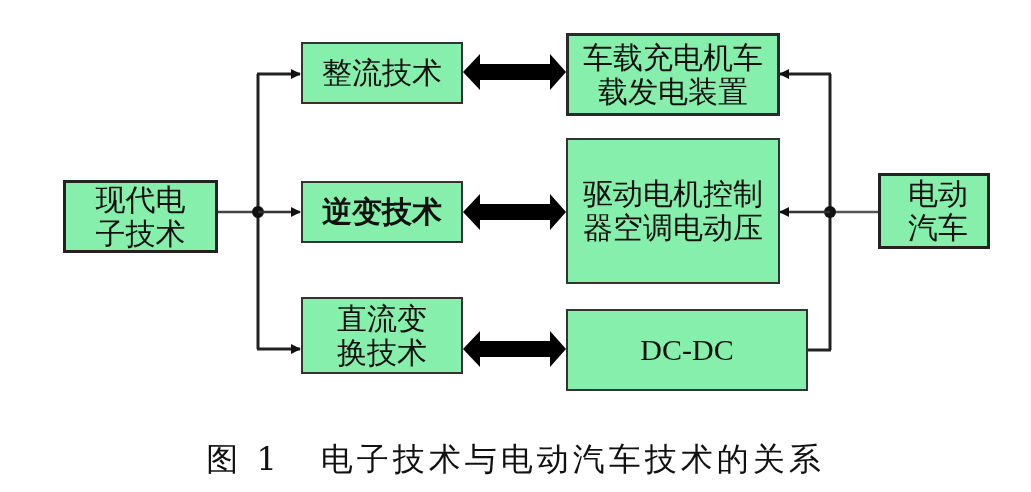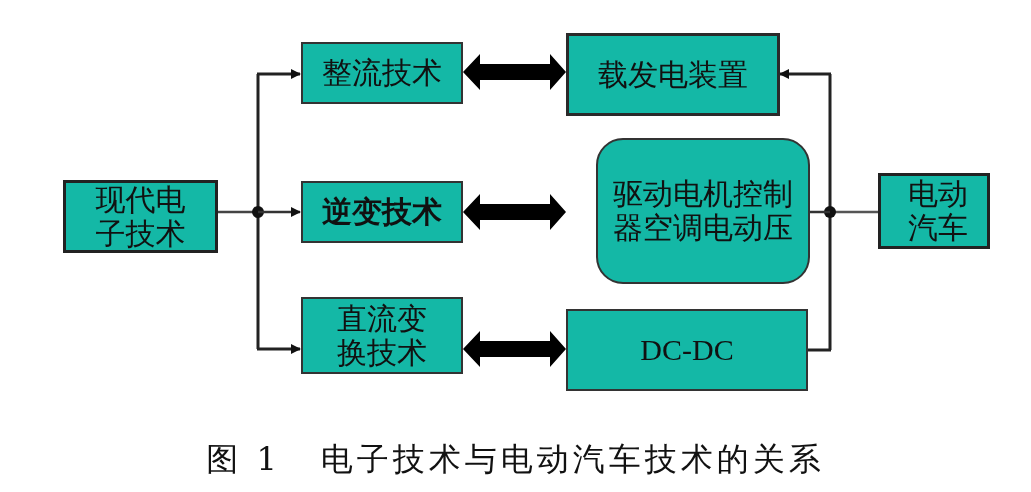--- a/index.html
+++ b/index.html
@@ -1,20 +1,20 @@
 <!DOCTYPE html>
 <html><head>
 <meta charset="utf-8">
 <style>
   html, body { margin: 0; padding: 0; background: #ffffff; }
   body { width: 1031px; height: 492px; position: relative; overflow: hidden;
          font-family: "DejaVu Serif", "Liberation Serif", serif; color: #111; }
   svg.wires { position: absolute; left: 0; top: 0; }
   .box { position: absolute; box-sizing: border-box; border: 2px solid #333;
-         background: #14b8a6; display: flex; align-items: center; justify-content: center;
+         background: #86efac; display: flex; align-items: center; justify-content: center;
          text-align: center; font-size: 30px; line-height: 34px; }
   .box span { display: block; }
   .caption { position: absolute; left: 0; width: 1031px; top: 438px; text-align: center;
              font-size: 32px; letter-spacing: 4px; }
   .caption .num { margin-right: 40px; }
 </style>
 </head>
 <body>
 
 <svg class="wires" width="1031" height="492">
@@ -58,24 +58,25 @@
 </div>
 <div class="box" style="left:301px; top:297px; width:162px; height:77px;">
   <div>
     <span>直流变</span>
     <span>换技术</span>
   </div>
 </div>
 
 <div class="box" style="left:566px; top:33px; width:214px; height:83px; border-width:3px; border-color:#2a2a2a;">
   <div>
+    <span>车载充电机车</span>
     <span>载发电装置</span>
   </div>
 </div>
-<div class="box" style="left:596px; top:138px; width:214px; height:146px; line-height:34px;border-radius:27px;">
+<div class="box" style="left:566px; top:138px; width:214px; height:146px; line-height:34px;">
   <div>
     <span>驱动电机控制</span>
     <span>器空调电动压</span>
   </div>
 </div>
 <div class="box" style="left:566px; top:309px; width:242px; height:82px;">
   <div>
     <span style="font-family:'Liberation Serif', serif;">DC-DC</span>
   </div>
 </div>

